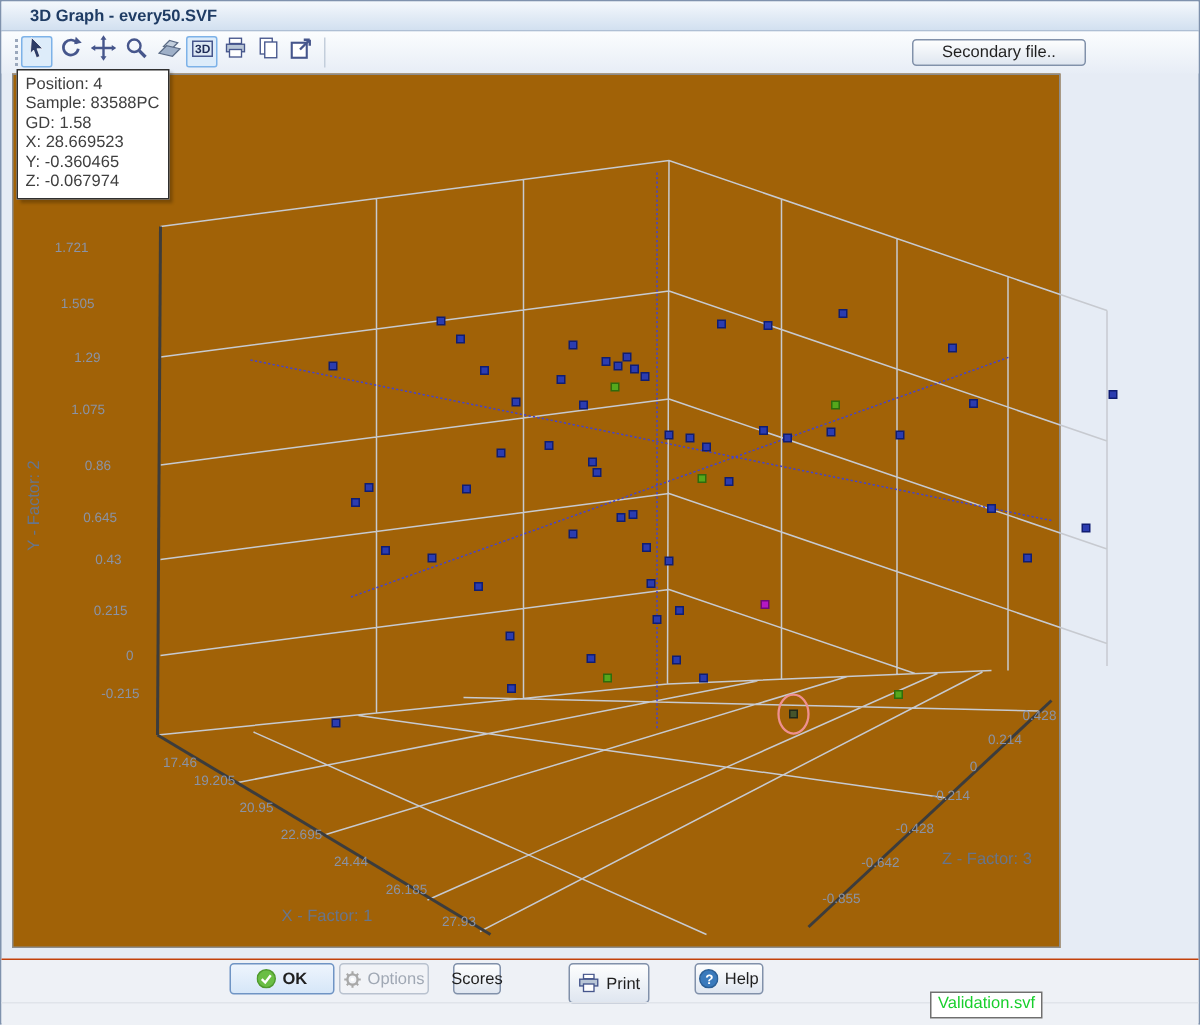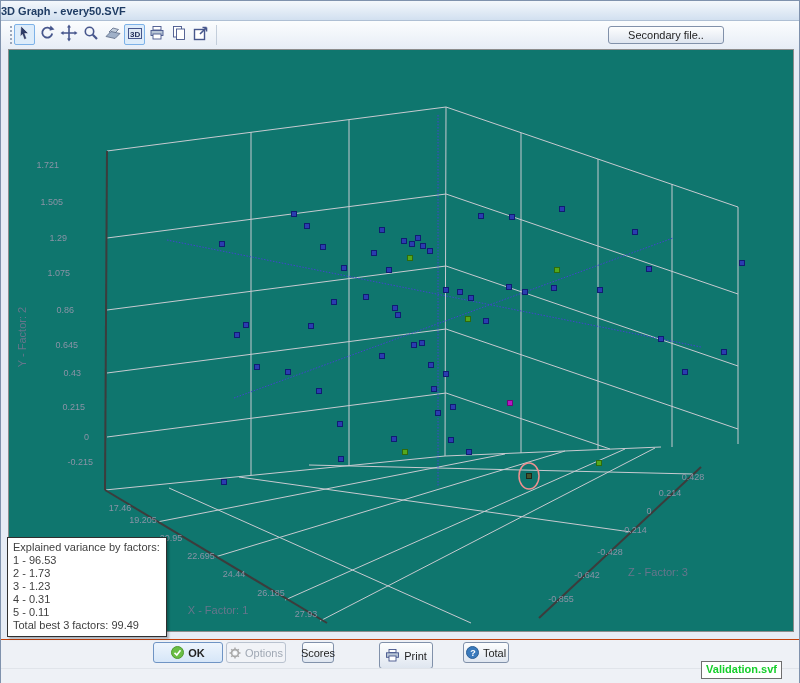--- a/index.html
+++ b/index.html
@@ -1,42 +1,42 @@
 <!DOCTYPE html>
 <html><head>
 <meta charset="utf-8">
 <style>
   html,body{margin:0;padding:0;}
   body{width:800px;height:683px;overflow:hidden;font-family:"Liberation Sans",sans-serif;background:#cfd6e0;}
   .window{position:absolute;inset:0;background:#e6ecf5;border:1px solid #7f92ad;box-sizing:border-box;}
   .titlebar{position:absolute;left:0;top:0;right:0;height:20px;
     background:linear-gradient(#f4f8fc,#d2e0f0);border-bottom:1px solid #aebfd4;
-    font-size:11px;font-weight:bold;color:#1f3c64;line-height:20px;box-sizing:border-box;}
+    font-size:11px;font-weight:bold;color:#1f3c64;line-height:20px;padding-left:19px;box-sizing:border-box;}
   .toolbar{position:absolute;left:0;top:20px;right:0;height:28px;
     background:linear-gradient(#fbfdfe,#e7edf6);}
   .grip{position:absolute;left:9px;top:5px;height:18px;width:0;border-left:2px dotted #9aa7bb;}
   .tb-icons{position:absolute;left:13px;top:3px;display:flex;gap:1px;}
   .tb-btn{width:21px;height:21px;display:flex;align-items:center;justify-content:center;
     border:1px solid transparent;border-radius:2px;box-sizing:border-box;}
   .tb-btn.sel{border-color:#7db2e8;background:#ddecfa;justify-content:center;}
   .tb-sep{width:1px;height:20px;background:#c3cedb;margin:0 4px;align-self:center;}
   .btn{position:absolute;border:1px solid #8191aa;border-radius:3px;
     background:linear-gradient(#fdfefe,#dfe6f0);font-size:11px;color:#1f1f1f;
     display:flex;align-items:center;justify-content:center;gap:4px;box-sizing:border-box;
     font-family:"Liberation Sans",sans-serif;margin-left:45px;}
   .secondary-btn{left:562px;top:5px;width:116px;height:18px;}
-  .plot{position:absolute;left:7px;top:48px;width:786px;height:583px;background:#0f766e;
+  .plot{position:absolute;left:7px;top:48px;width:699px;height:583px;background:#a16207;
     border:1px solid #8c8c8c;box-sizing:border-box;}
   .overlay-box{position:absolute;background:#fff;border:1px solid #2f2f2f;
     box-shadow:2px 2px 2px rgba(0,0,0,.25);font-size:11px;line-height:13px;color:#3f3f3f;
     padding:3px 6px 4px 5px;white-space:nowrap;z-index:6;}
   .info-box{left:10px;top:45px;}
   .variance-box{left:6px;top:536px;}
   .validation{position:absolute;right:11px;top:611px;height:16px;border:1px solid #6f6f6f;
-    background:#fff;color:#17cf2c;font-size:11px;line-height:15px;padding:0 4px;z-index:6;font-weight:bold;}
+    background:#fff;color:#17cf2c;font-size:11px;line-height:15px;padding:0 4px;z-index:6;}
   .footer{position:absolute;left:0;right:0;top:638px;height:44px;background:#eef1f6;
     border-top:1px solid #c2410c;}
   .footer::after{content:"";position:absolute;left:0;right:0;top:28px;height:1px;background:#e0e4ea;}
   .f-ok{left:107px;top:2px;width:70px;height:21px;border-color:#6f94c4;
     background:linear-gradient(#eef5fd,#d6e6f8);font-weight:bold;}
   .f-options{left:180px;top:2px;width:60px;height:21px;color:#a0a8b4;border-color:#b9c2cf;
     background:#f1f3f7;}
   .f-scores{left:256px;top:2px;width:32px;height:21px;}
   .f-print{left:333px;top:2px;width:54px;height:27px;}
   .f-help{left:417px;top:2px;width:46px;height:21px;}
@@ -220,28 +220,27 @@
           <rect x="587.5" y="410.5" width="5" height="5" fill="#55a81c" stroke="#2f6b0c" stroke-width="1"></rect>
           <rect x="498.5" y="350.5" width="5" height="5" fill="#b517c4" stroke="#6d0a78" stroke-width="1"></rect>
           <ellipse cx="520" cy="426" rx="10" ry="13" fill="none" stroke="#ef9090" stroke-width="1.5"></ellipse>
           <rect x="517.5" y="423.5" width="5" height="5" fill="#45542c" stroke="#20281a" stroke-width="1"></rect>
         </g>
     </svg>
 
     <div class="validation">Validation.svf</div>
   </div>
 
-  <div class="overlay-box variance-box" id="variance-box">
-      <div>Explained variance by factors:</div>
-      <div>1 - 96.53</div>
-      <div>2 - 1.73</div>
-      <div>3 - 1.23</div>
-      <div>4 - 0.31</div>
-      <div>5 - 0.11</div>
-      <div>Total best 3 factors: 99.49</div>
+  <div class="overlay-box info-box" id="info-box">
+      <div>Position: 4</div>
+      <div>Sample: 83588PC</div>
+      <div>GD: 1.58</div>
+      <div>X: 28.669523</div>
+      <div>Y: -0.360465</div>
+      <div>Z: -0.067974</div>
     </div>
 
   <div class="footer" id="footer">
       <button class="btn f-ok">
         <span style="display: flex;">
           <svg width="13" height="13">
             <circle cx="6.5" cy="6.5" r="6" fill="#6abe45" stroke="#4f9a2e"></circle>
             <path d="M3.5,6.8 L5.8,9 L9.5,4.2" stroke="#fff" stroke-width="1.6" fill="none"></path>
           </svg>
         </span>
@@ -272,16 +271,16 @@
         </span>
         <span>Print</span>
       </button>
       <button class="btn f-help">
         <span style="display: flex;">
           <svg width="13" height="13">
             <circle cx="6.5" cy="6.5" r="6" fill="#3a7abc" stroke="#2b5f96"></circle>
             <text x="4.2" y="9.7" font-size="9" font-weight="bold" fill="#fff">?</text>
           </svg>
         </span>
-        <span>Total</span>
+        <span>Help</span>
       </button>
     </div>
 </div>
 
 </body></html>

